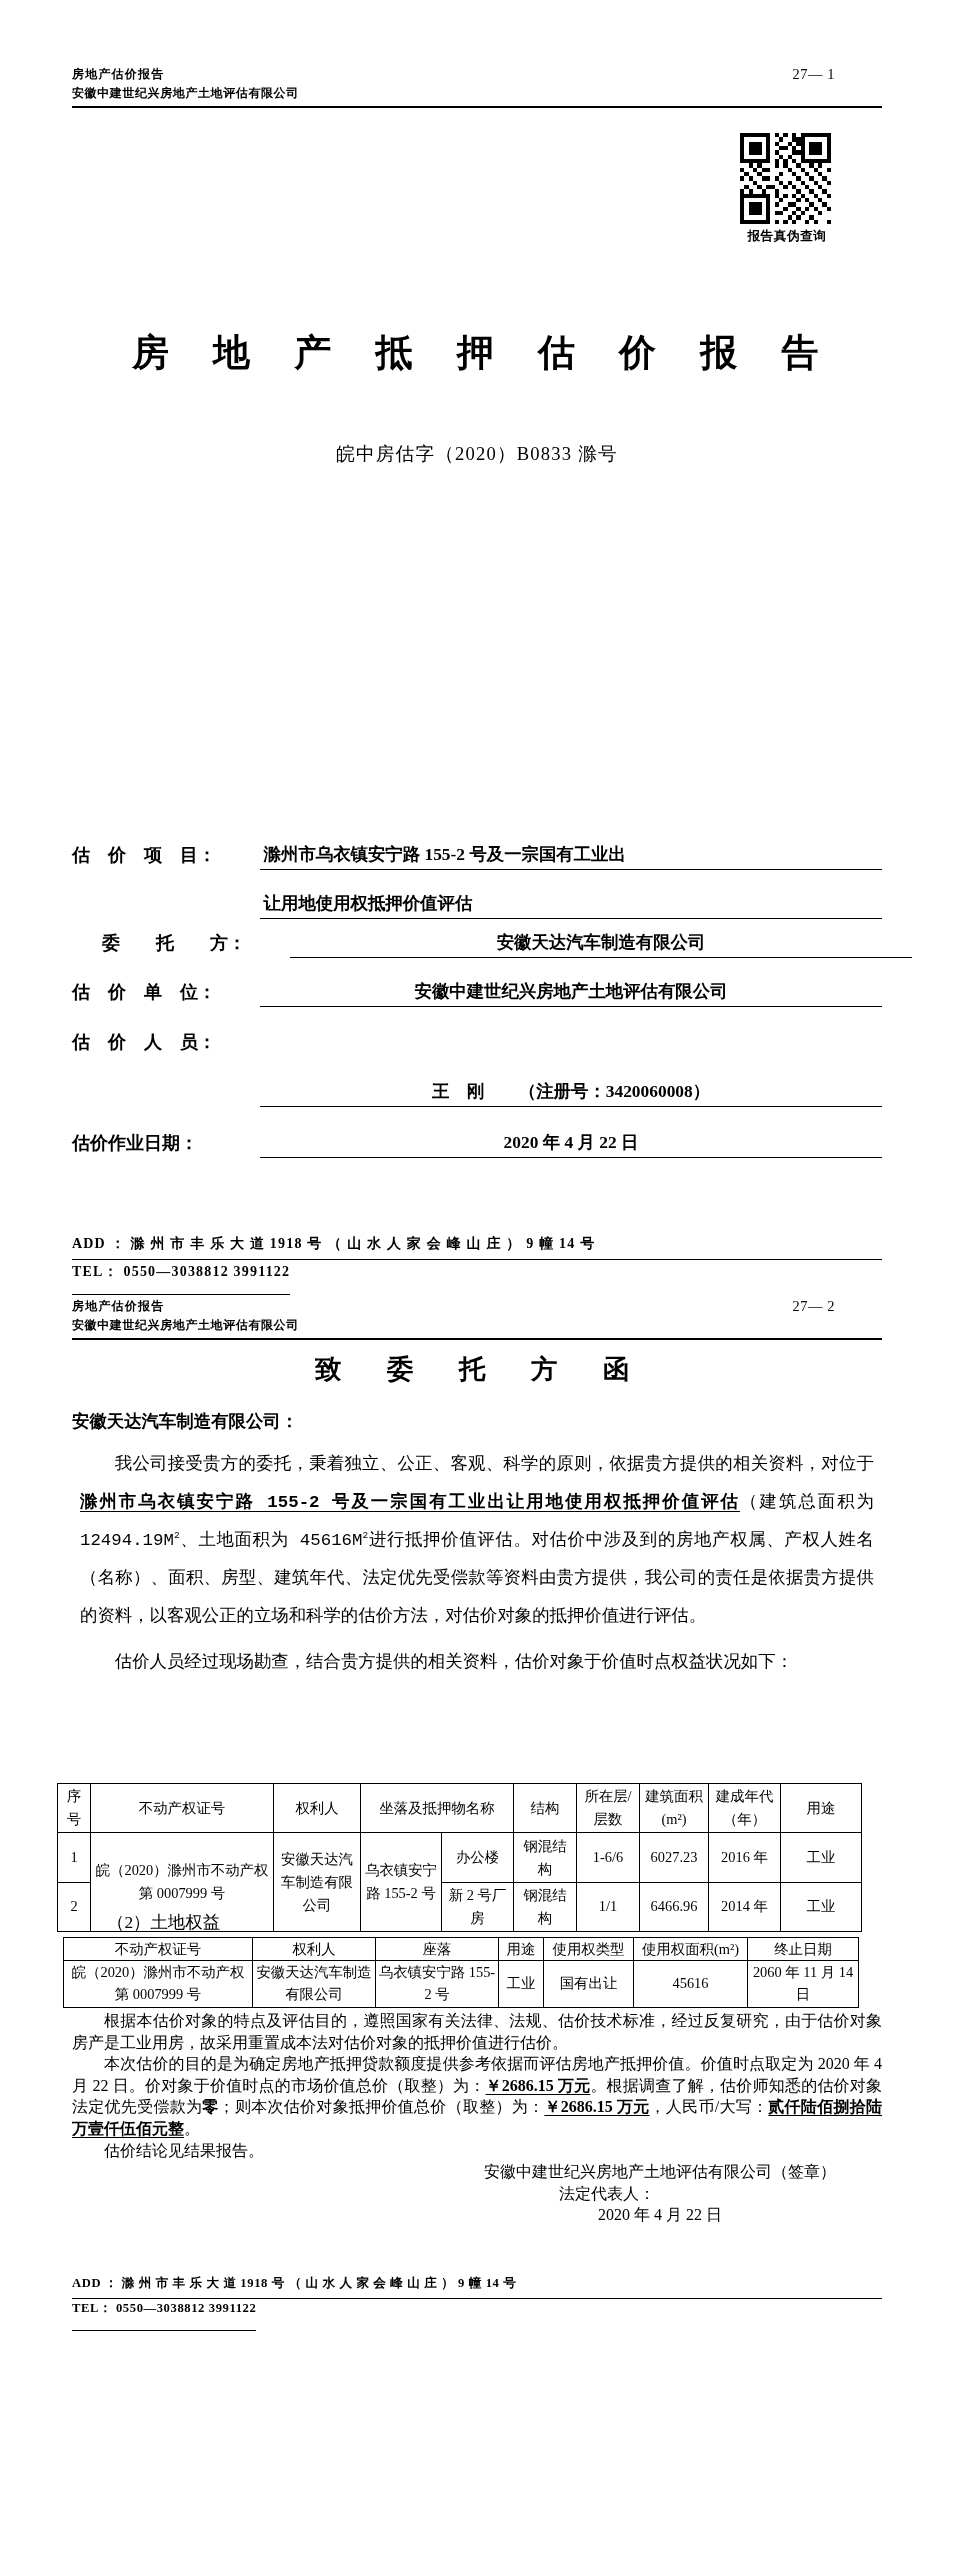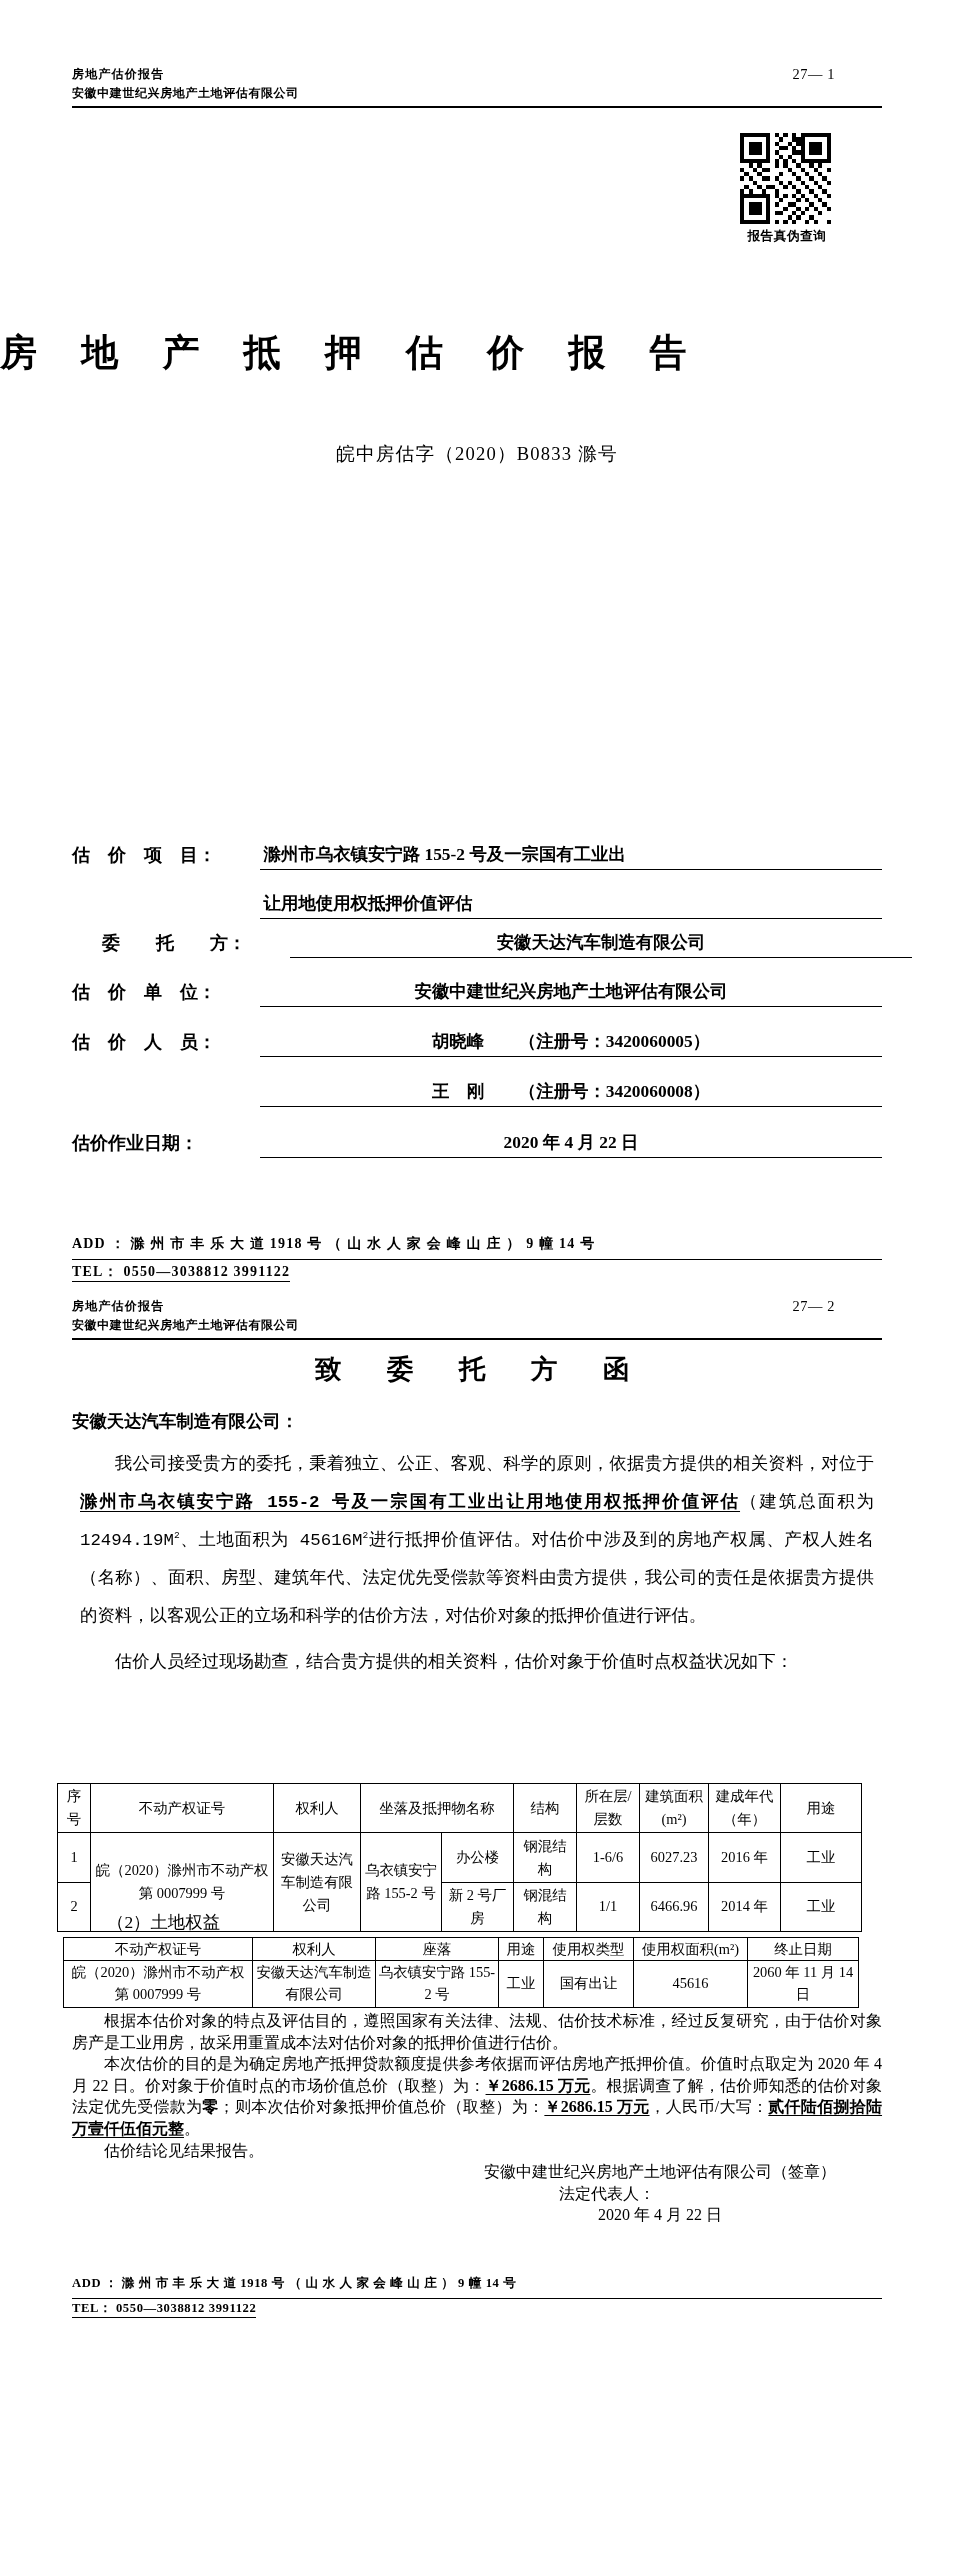--- a/index.html
+++ b/index.html
@@ -13,34 +13,34 @@
   .pg-header{position:absolute;left:72px;width:810px;border-bottom:2.4px solid #000;padding-bottom:3.6px;}
   .pg-header .row1{display:flex;justify-content:space-between;align-items:flex-end;font-size:12px;font-weight:bold;line-height:19px;letter-spacing:1.2px;}
   .pg-header .pageno{font-weight:normal;font-size:14.4px;letter-spacing:0.6px;padding-right:47px;}
   .pg-header .row2{font-size:12px;font-weight:bold;line-height:18px;letter-spacing:0.6px;}
 
   
   .qrbox{position:absolute;left:740px;top:133px;width:94px;text-align:center;}
   .qrbox svg{display:block;width:91px;height:91px;shape-rendering:crispEdges;}
   .qr-caption{display:block;margin-top:3.6px;font-size:12.6px;font-weight:bold;letter-spacing:0.6px;}
 
-  .main-title{position:absolute;left:0;top:328px;width:100%;
+  .main-title{position:absolute;left:0;top:328px;width:100%;text-align:center;
     font-size:37px;font-weight:bold;letter-spacing:3.6px;}
   .doc-no{position:absolute;left:0;top:441px;width:100%;text-align:center;font-size:18.6px;letter-spacing:1.2px;}
 
   
   .frow{position:absolute;left:72px;width:810px;height:35px;display:flex;align-items:flex-end;}
   .flabel{width:188px;flex:0 0 188px;font-size:18px;font-weight:bold;padding-bottom:3px;white-space:nowrap;}
   .fval{flex:1;border-bottom:1.8px solid #000;font-size:17.4px;font-weight:bold;text-align:center;padding-bottom:3px;white-space:nowrap;}
   .fval.left{text-align:left;padding-left:3.6px;}
 
   
   .doc-footer{position:absolute;left:72px;width:810px;font-size:14px;font-weight:bold;letter-spacing:1.2px;}
   .doc-footer .l1{display:block;border-bottom:1.2px solid #000;padding-bottom:6px;}
-  .doc-footer .l2{display:inline-block;border-bottom:1.2px solid #000;margin-top:3px;padding-bottom:0;}
+  .doc-footer .l2{display:inline-block;border-bottom:1.2px solid #000;margin-top:3px;padding-bottom:13px;}
   .doc-footer.small{font-size:12.6px;letter-spacing:0.6px;}
   .doc-footer.small .l2{margin-top:1.2px;}
 
   .letter-title{position:absolute;left:0;top:1352px;width:100%;text-align:center;
     font-size:26.4px;font-weight:bold;letter-spacing:9.6px;}
   .salutation{position:absolute;left:72px;top:1409px;font-size:17.4px;font-weight:bold;}
 
   .bodyA{position:absolute;left:72px;top:1438px;width:810px;font-size:17.4px;line-height:38px;text-align:justify;}
   .bodyA p{margin:8px;text-indent:2em;font-family:Liberation Mono, monospace;}
   .bodyB{position:absolute;left:72px;top:2010px;width:810px;font-size:16px;line-height:21.6px;text-align:justify;}
@@ -110,21 +110,20 @@
 <div class="frow" style="top:923px;margin-left:30px;">
   <span class="flabel">委　　托　　方：</span>
   <span class="fval">安徽天达汽车制造有限公司</span>
 </div>
 <div class="frow" style="top:972px;">
   <span class="flabel">估　价　单　位：</span>
   <span class="fval">安徽中建世纪兴房地产土地评估有限公司</span>
 </div>
 <div class="frow" style="top:1022px;">
   <span class="flabel">估　价　人　员：</span>
-  <span class="fval">胡晓峰　　（注册号：3420060005）</span>
 </div>
 <div class="frow" style="top:1072px;">
   <span class="flabel"></span>
   <span class="fval">王　刚　　（注册号：3420060008）</span>
 </div>
 <div class="frow" style="top:1123px;">
   <span class="flabel">估价作业日期：</span>
   <span class="fval">2020 年 4 月 22 日</span>
 </div>
 

